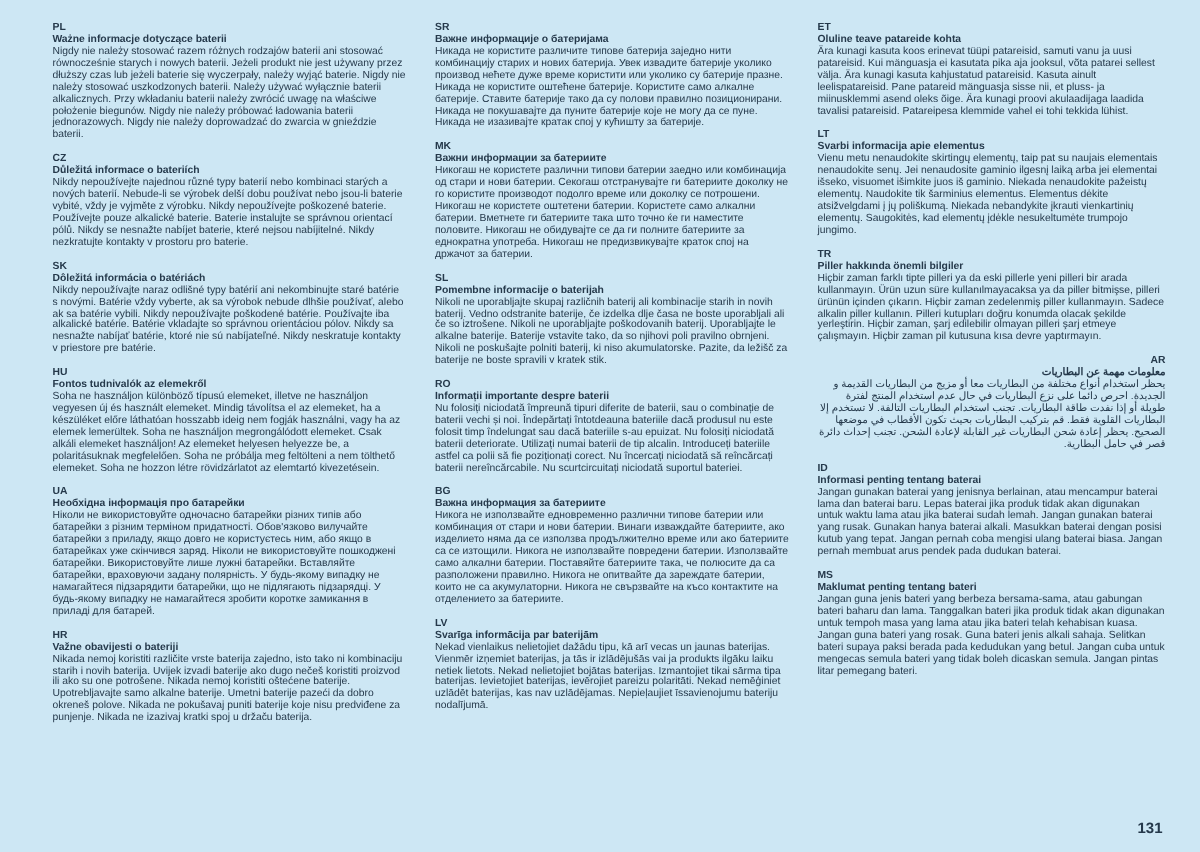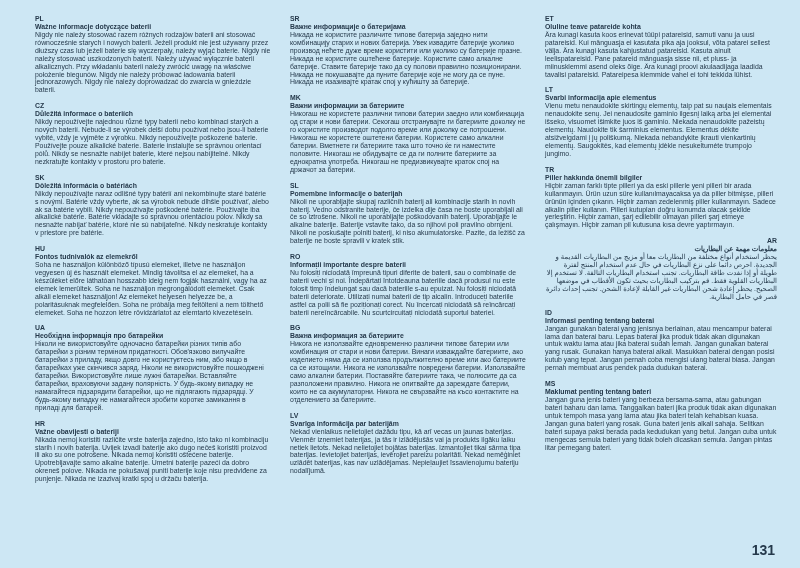--- a/index.html
+++ b/index.html
@@ -30,21 +30,21 @@
   }
   .section-body {
     font-size: 6.9px;
     line-height: 7.9px;
   }
   .rtl { direction: rtl; text-align: right; }
   .page-number {
     position: absolute;
     right: 25px;
     bottom: 10px;
-    font-size: 14px;
+    font-size: 10px;
     font-weight: bold;
     color: #25394b;
     margin-top: 16px;
   }
 </style>
 </head>
 <body>
 
 <div class="page">
 

